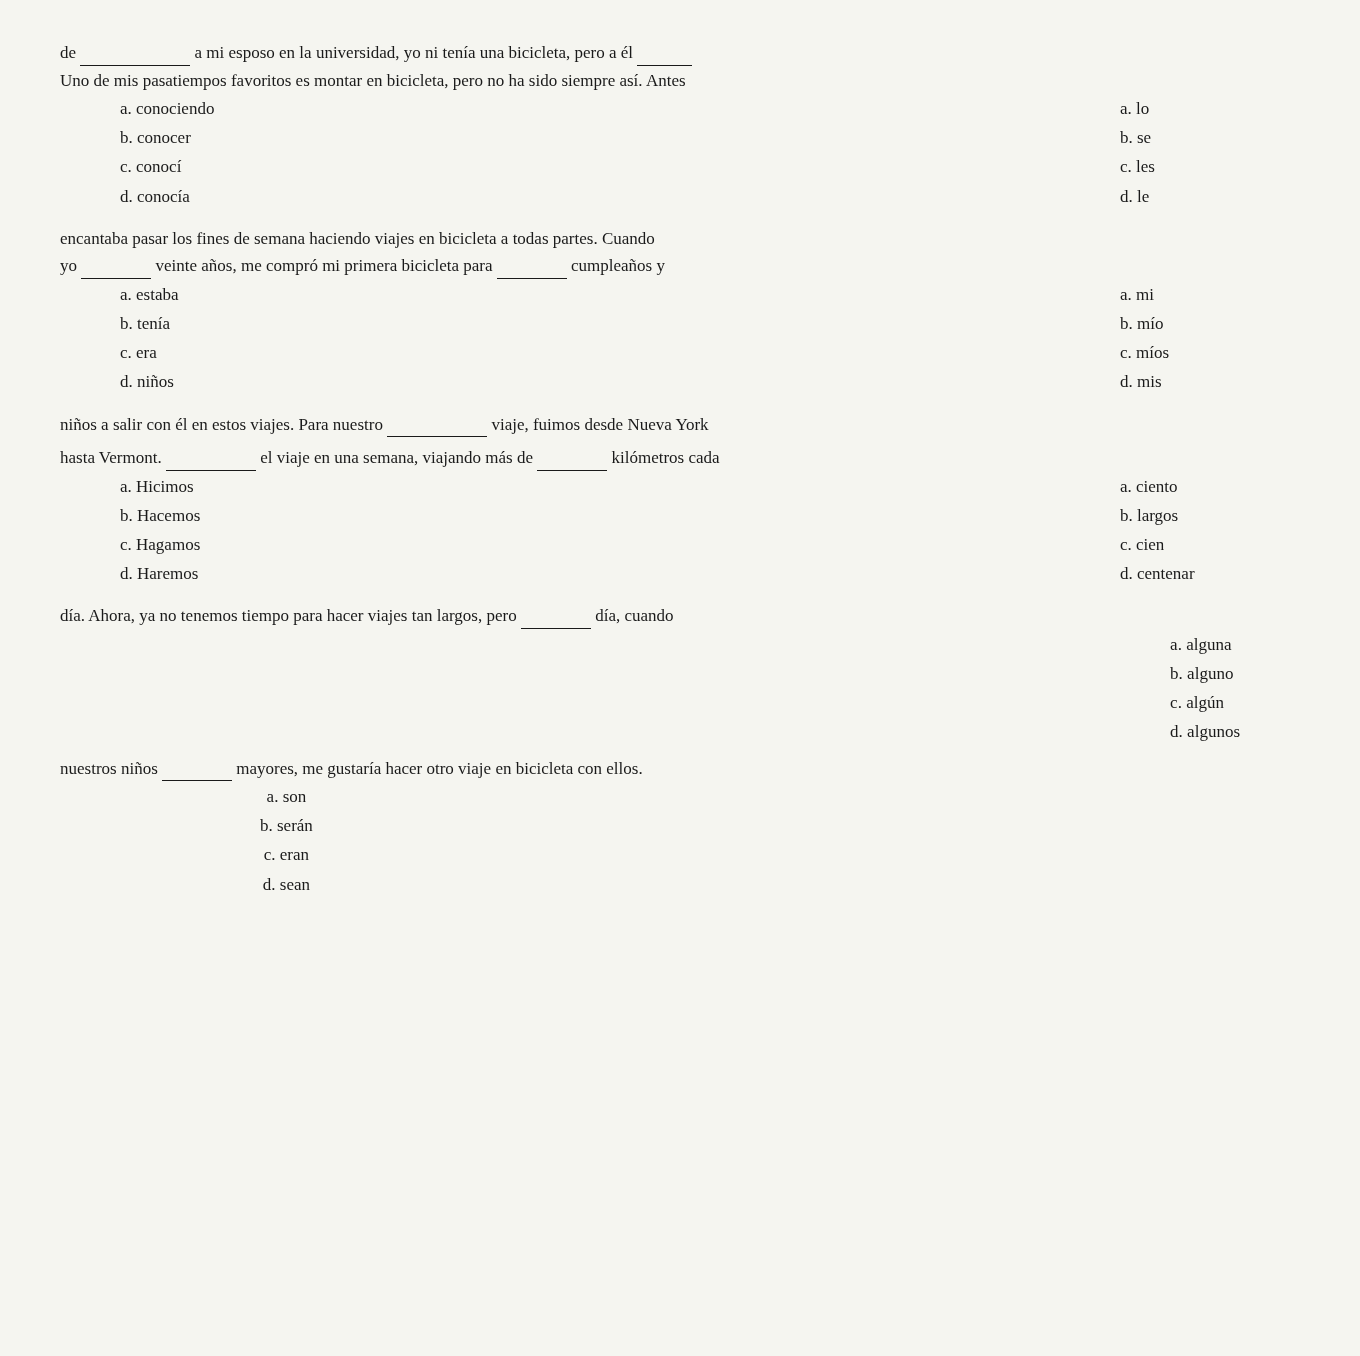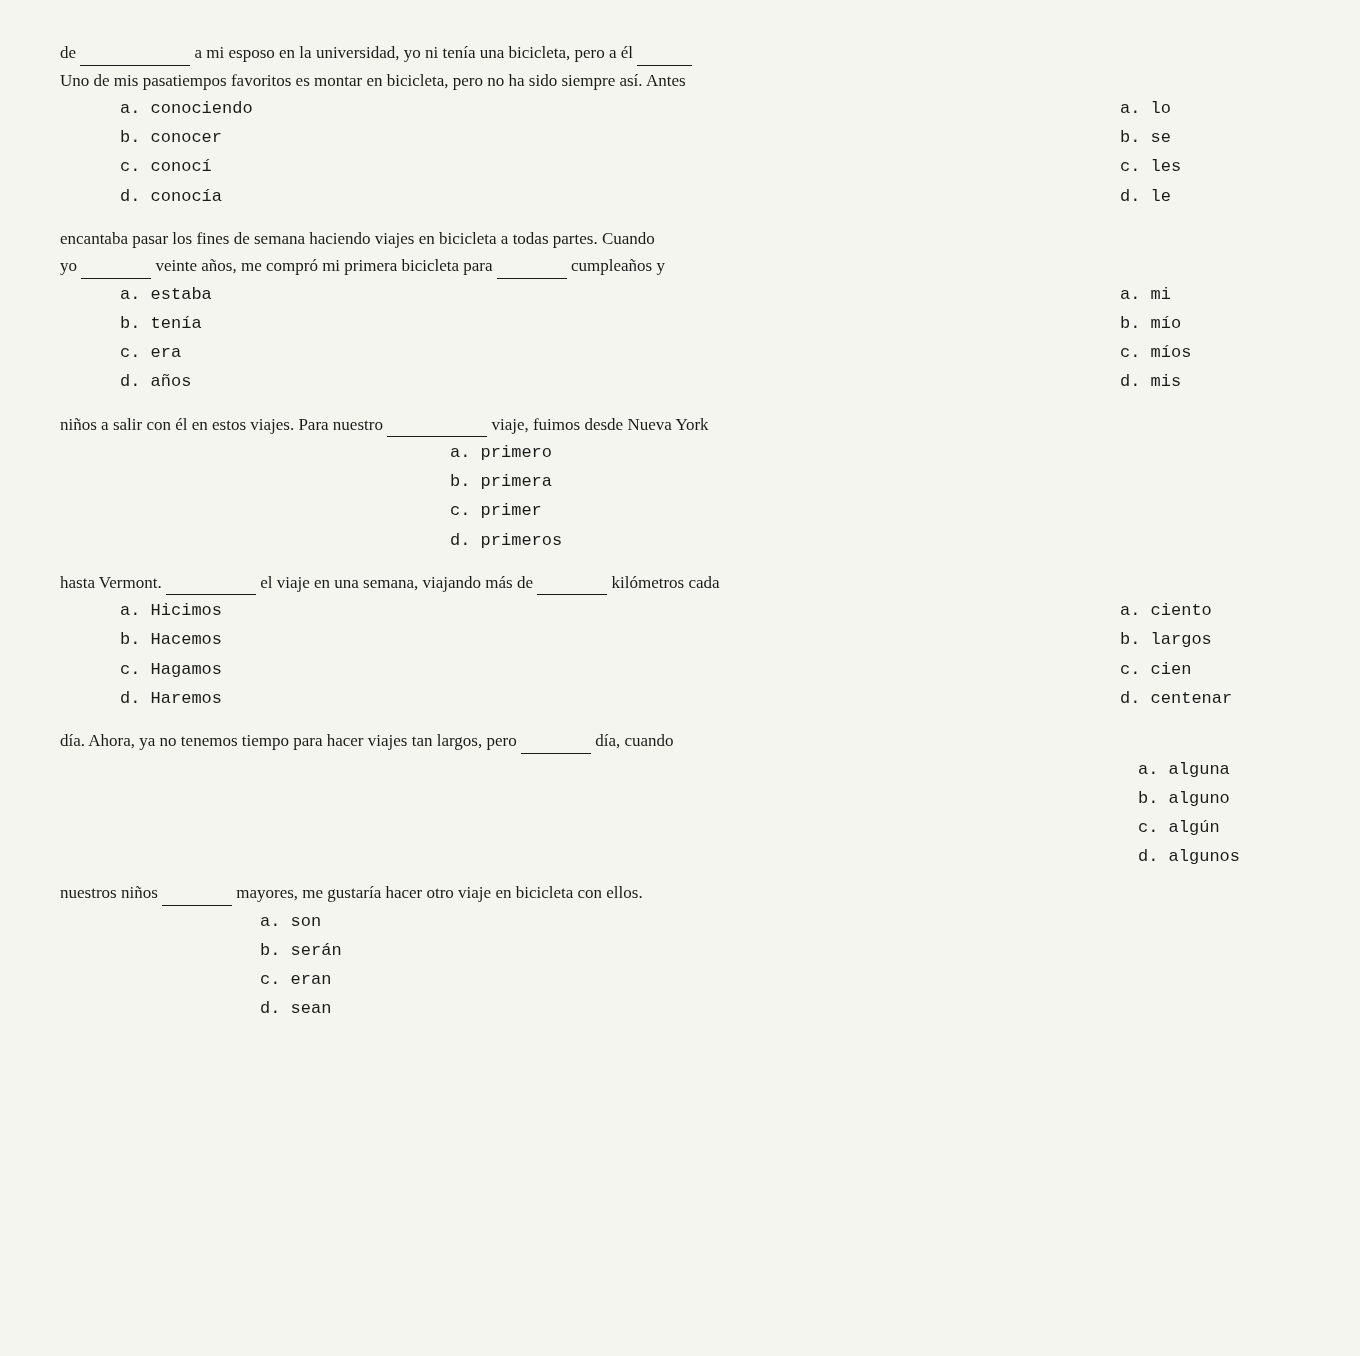--- a/index.html
+++ b/index.html
@@ -32,21 +32,20 @@
     }
 
     .blank-long {
       min-width: 110px;
     }
 
     .option-item {
       display: block;
       margin-bottom: 2px;
       line-height: 1.6;
-      font-family: Liberation Mono, monospace;
     }
 
     .dual-options {
       display: flex;
       width: 100%;
       margin-bottom: 14px;
     }
 
     .dual-left {
       margin-left: 60px;
@@ -107,46 +106,38 @@
     <span>veinte años, me compró mi primera bicicleta para</span>
     <span class="blank" style="min-width:70px;"></span>
     <span>cumpleaños y</span>
   </div>
 
   <div class="dual-options">
     <div class="dual-left">
       <span class="option-item">a.  estaba</span>
       <span class="option-item">b.  tenía</span>
       <span class="option-item">c.  era</span>
-      <span class="option-item">d.  años</span>
+      <span class="option-item">d.  niños</span>
     </div>
     <div class="dual-right">
       <span class="option-item">a.  mi</span>
       <span class="option-item">b.  mío</span>
       <span class="option-item">c.  míos</span>
       <span class="option-item">d.  mis</span>
     </div>
   </div>
 </div>
 
 <div class="content-section">
   <div class="passage-line">
     <span>niños a salir con él en estos viajes.  Para nuestro</span>
     <span class="blank blank-long" style="min-width:100px;"></span>
     <span>viaje, fuimos desde Nueva York</span>
   </div>
 
-  <div style="display:flex; margin-bottom:14px;">
-    <div style="margin-left:390px;">
-      <span class="option-item">a.  primero</span>
-      <span class="option-item">b.  primera</span>
-      <span class="option-item">c.  primer</span>
-      <span class="option-item">d.  primeros</span>
-    </div>
-  </div>
 </div>
 
 <div class="content-section">
   <div class="passage-line">
     <span>hasta Vermont.</span>
     <span class="blank blank-long" style="min-width:90px;"></span>
     <span>el viaje en una semana, viajando más de</span>
     <span class="blank" style="min-width:70px;"></span>
     <span>kilómetros cada</span>
   </div>
@@ -184,21 +175,21 @@
   </div>
 </div>
 
 <div class="content-section">
   <div class="passage-line">
     <span>nuestros niños</span>
     <span class="blank" style="min-width:70px;"></span>
     <span>mayores, me gustaría hacer otro viaje en bicicleta con ellos.</span>
   </div>
 
-  <div style="display:flex; margin-bottom:14px;">
+  <div style="display:flex; margin-bottom:14px;text-align:center;">
     <div style="margin-left:200px;">
       <span class="option-item">a.  son</span>
       <span class="option-item">b.  serán</span>
       <span class="option-item">c.  eran</span>
       <span class="option-item">d.  sean</span>
     </div>
   </div>
 </div>
 
 </body></html>

